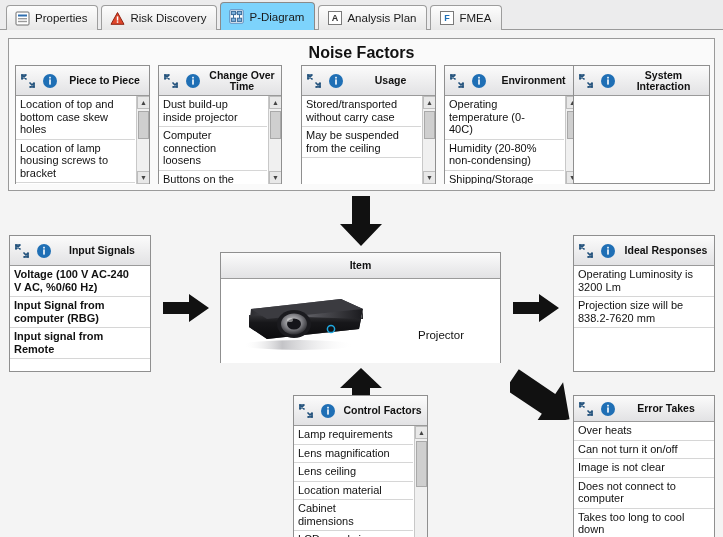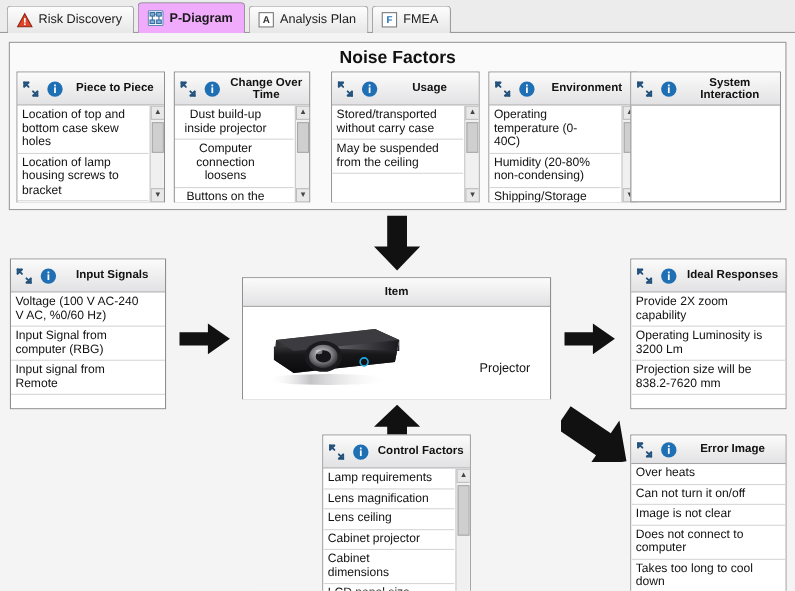--- a/index.html
+++ b/index.html
@@ -46,23 +46,23 @@
     border: 1px solid #9d9d9d;
     border-bottom: none;
     border-radius: 4px 4px 0 0;
     font-size: 11.5px;
     color: #1a1a1a;
     box-sizing: border-box;
     position: relative;
     top: 1px;
   }
   .tab.active {
-    background: #f0abfc;
+    background: #7dd3fc;
     height: 28px;
-    font-weight: bold;
+    font-weight: normal;
     border-color: #8a8a8a;
     z-index: 3;
   }
   .tab .ticon {
     width: 15px; height: 15px;
     display: inline-flex;
     align-items: center;
     justify-content: center;
     flex: 0 0 auto;
   }
@@ -189,21 +189,21 @@
     background: #fff;
   }
   #item-panel .panel-head { justify-content: center; }
   .item-body {
     position: relative;
     height: 84px;
     background: #fff;
   }
   .projector-label {
     position: absolute;
-    right: 18px; bottom: 22px;
+    right: 36px; bottom: 22px;
     font-size: 11.5px;
     color: #111;
   }
   .projector {
     position: absolute;
     left: 16px; top: 10px;
     width: 130px; height: 62px;
   }
 
   
@@ -211,20 +211,31 @@
 
   
 </style>
 </head>
 <body>
 
 <div id="app">
 
   <div class="tabbar">
 
+    <div class="tab">
+      <span class="ticon">
+        <svg width="15" height="15" viewBox="0 0 15 15">
+          <rect x="1" y="1" width="13" height="13" rx="1" fill="#ffffff" stroke="#6f6f6f"></rect>
+          <rect x="3" y="3.5" width="9" height="2" fill="#2f6fb0"></rect>
+          <rect x="3" y="7" width="9" height="1.4" fill="#9a9a9a"></rect>
+          <rect x="3" y="9.8" width="9" height="1.4" fill="#9a9a9a"></rect>
+        </svg>
+      </span>
+      <span>Properties</span>
+    </div>
 
     <div class="tab">
       <span class="ticon">
         <svg width="15" height="15" viewBox="0 0 15 15">
           <polygon points="7.5,1.5 14,13.3 1,13.3" fill="#e0452a" stroke="#8c2414"></polygon>
           <rect x="6.8" y="5.4" width="1.5" height="4.2" fill="#fff"></rect>
           <rect x="6.8" y="10.3" width="1.5" height="1.5" fill="#fff"></rect>
         </svg>
       </span>
       <span>Risk Discovery</span>
@@ -307,21 +318,21 @@
           <span class="hdr-icon">
             <svg width="16" height="16" viewBox="0 0 16 16">
                 <circle cx="8" cy="8" r="7" fill="#1f6fb5"></circle>
                 <rect x="7.2" y="6.4" width="1.6" height="5.2" fill="#fff"></rect>
                 <rect x="7.2" y="3.8" width="1.6" height="1.7" fill="#fff"></rect>
               </svg>
           </span>
           <span class="panel-title">Change Over Time</span>
         </div>
         <div class="listbox" style="height:88px;">
-          <div style="margin-right:14px;text-align:center;">
+          <div style="margin-right:14px;">
             <div class="litem">Dust build-up inside projector</div>
             <div class="litem">Computer connection loosens</div>
             <div class="litem">Buttons on the user interface become</div>
           </div>
           <div class="scroll">
             <div class="arrow">▲</div>
             <div class="thumb"></div>
             <div class="arrow bot">▼</div>
           </div>
         </div>
@@ -422,21 +433,21 @@
         </span>
         <span class="hdr-icon">
           <svg width="16" height="16" viewBox="0 0 16 16">
               <circle cx="8" cy="8" r="7" fill="#1f6fb5"></circle>
               <rect x="7.2" y="6.4" width="1.6" height="5.2" fill="#fff"></rect>
               <rect x="7.2" y="3.8" width="1.6" height="1.7" fill="#fff"></rect>
             </svg>
         </span>
         <span class="panel-title">Input Signals</span>
       </div>
-      <div class="listbox" style="height:105px;">
+      <div class="listbox" style="height:105px;font-weight:bold;">
         <div class="litem">Voltage (100 V AC-240 V AC, %0/60 Hz)</div>
         <div class="litem">Input Signal from computer (RBG)</div>
         <div class="litem">Input signal from Remote</div>
       </div>
     </div>
 
     <svg class="arrow-shape" style="left:163px; top:263px;" width="48" height="30" viewBox="0 0 48 30">
       <polygon points="0,9 26,9 26,1 46,15 26,29 26,21 0,21" fill="#111"></polygon>
     </svg>
 
@@ -497,21 +508,20 @@
         <span class="hdr-icon">
           <svg width="16" height="16" viewBox="0 0 16 16">
               <circle cx="8" cy="8" r="7" fill="#1f6fb5"></circle>
               <rect x="7.2" y="6.4" width="1.6" height="5.2" fill="#fff"></rect>
               <rect x="7.2" y="3.8" width="1.6" height="1.7" fill="#fff"></rect>
             </svg>
         </span>
         <span class="panel-title">Ideal Responses</span>
       </div>
       <div class="listbox" style="height:105px;">
-        <div class="litem">Provide 2X zoom capability</div>
         <div class="litem">Operating Luminosity is 3200 Lm</div>
         <div class="litem">Projection size will be 838.2-7620 mm</div>
       </div>
     </div>
 
     <svg class="arrow-shape" style="left:338px; top:338px;" width="46" height="32" viewBox="0 0 46 32">
       <polygon points="23,0 44,20 32,20 32,31 14,31 14,20 2,20" fill="#111"></polygon>
     </svg>
 
     <svg class="arrow-shape" style="left:510px; top:330px;" width="72" height="60" viewBox="0 0 72 60">
@@ -533,21 +543,21 @@
               <rect x="7.2" y="3.8" width="1.6" height="1.7" fill="#fff"></rect>
             </svg>
         </span>
         <span class="panel-title">Control Factors</span>
       </div>
       <div class="listbox" style="height:128px;">
         <div style="margin-right:14px;">
           <div class="litem">Lamp requirements</div>
           <div class="litem">Lens magnification</div>
           <div class="litem">Lens ceiling</div>
-          <div class="litem">Cabinet projector</div>
+          <div class="litem">Location material</div>
           <div class="litem">Cabinet dimensions</div>
           <div class="litem">LCD panel size</div>
 
         </div>
         <div class="scroll">
           <div class="arrow">▲</div>
           <div class="thumb" style="height:46px;"></div>
 
         </div>
       </div>
@@ -561,21 +571,21 @@
               <path d="M2 6 L2 2 L6 2 M14 10 L14 14 L10 14" stroke="#23527c" stroke-width="1.7" fill="none"></path>
             </svg>
         </span>
         <span class="hdr-icon">
           <svg width="16" height="16" viewBox="0 0 16 16">
               <circle cx="8" cy="8" r="7" fill="#1f6fb5"></circle>
               <rect x="7.2" y="6.4" width="1.6" height="5.2" fill="#fff"></rect>
               <rect x="7.2" y="3.8" width="1.6" height="1.7" fill="#fff"></rect>
             </svg>
         </span>
-        <span class="panel-title">Error Image</span>
+        <span class="panel-title">Error Takes</span>
       </div>
       <div class="listbox" style="height:132px;">
         <div class="litem">Over heats</div>
         <div class="litem">Can not turn it on/off</div>
         <div class="litem">Image is not clear</div>
         <div class="litem">Does not connect to computer</div>
         <div class="litem">Takes too long to cool down</div>
       </div>
     </div>
 

